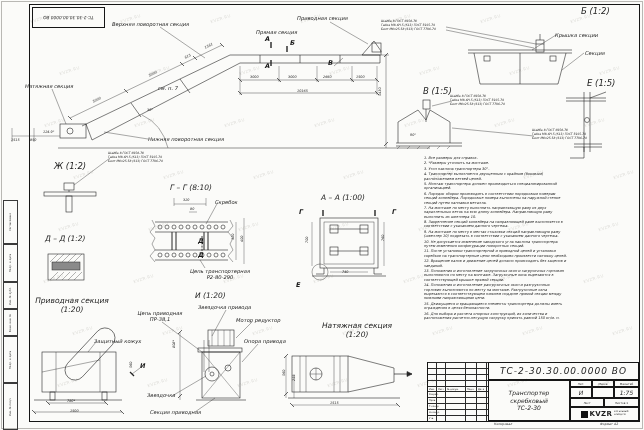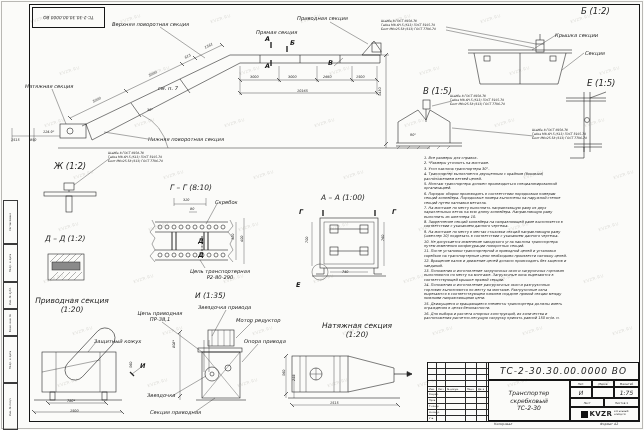--- a/index.html
+++ b/index.html
@@ -258,21 +258,21 @@
       <div class="ann" style="left: 423px; top: 86px; font-size: 8.5px;">В (1:5)</div>
       <div class="ann" style="left: 587px; top: 78px; font-size: 8.5px;">Е (1:5)</div>
       <div class="ann" style="left: 54px; top: 161px; font-size: 8.5px;">Ж (1:2)</div>
       <div class="ann" style="left: 170px; top: 184px; font-size: 7.5px;">Г – Г (8:10)</div>
       <div class="ann" style="left: 321px; top: 194px; font-size: 7.5px;">А – А (1:00)</div>
       <div class="ann" style="left: 45px; top: 235px; font-size: 7.5px;">Д – Д (1:2)</div>
       <div class="ann ctr" style="left: 30px; top: 297px; font-size: 7.5px; width: 84px;">
         <div>Приводная секция</div>
         <div>(1:20)</div>
       </div>
-      <div class="ann" style="left: 195px; top: 292px; font-size: 7.5px;">И (1:35)</div>
+      <div class="ann" style="left: 195px; top: 292px; font-size: 7.5px;">И (1:20)</div>
       <div class="ann ctr" style="left: 312px; top: 322px; font-size: 7.5px; width: 90px;">
         <div>Натяжная секция</div>
         <div>(1:20)</div>
       </div>
       <div class="ann" style="left: 555px; top: 32px;">Крышка секции</div>
       <div class="ann" style="left: 585px; top: 50px;">Секция</div>
       <div class="ann" style="left: 215px; top: 199px;">Скребок</div>
       <div class="ann ctr" style="left: 182px; top: 268px; width: 76px;">
         <div>Цепь транспортерная</div>
         <div>Р2-80-290</div>

